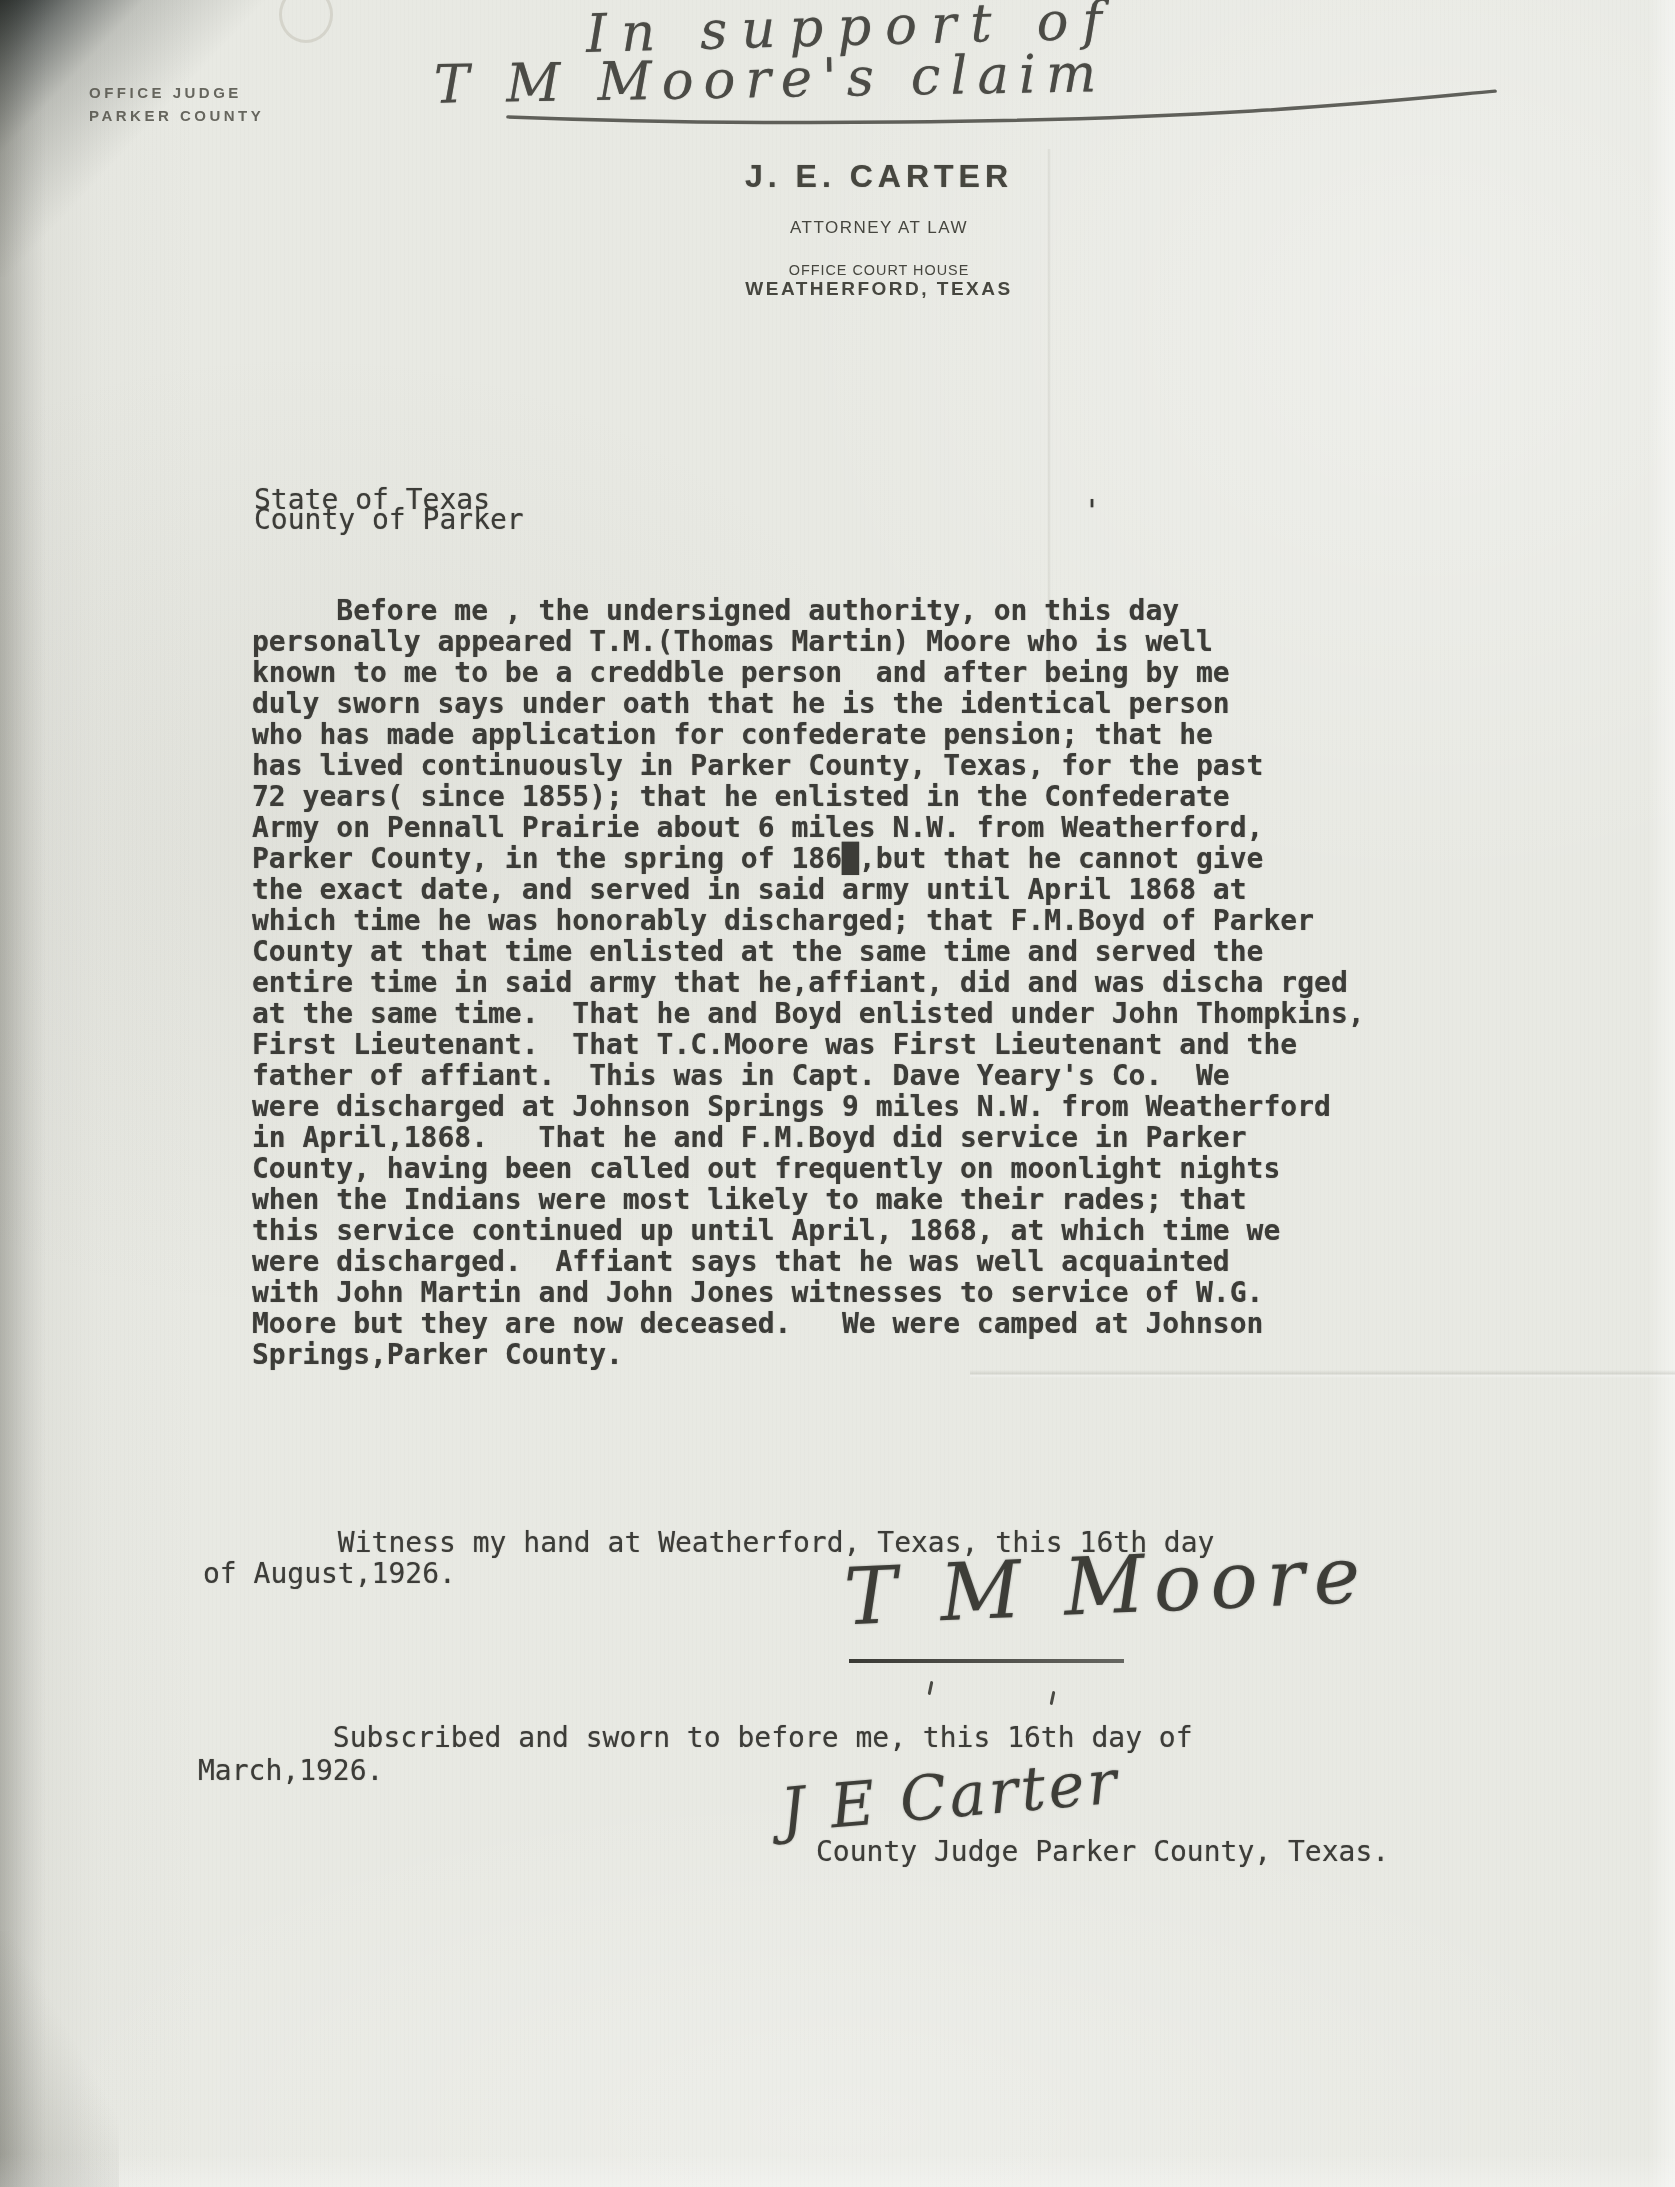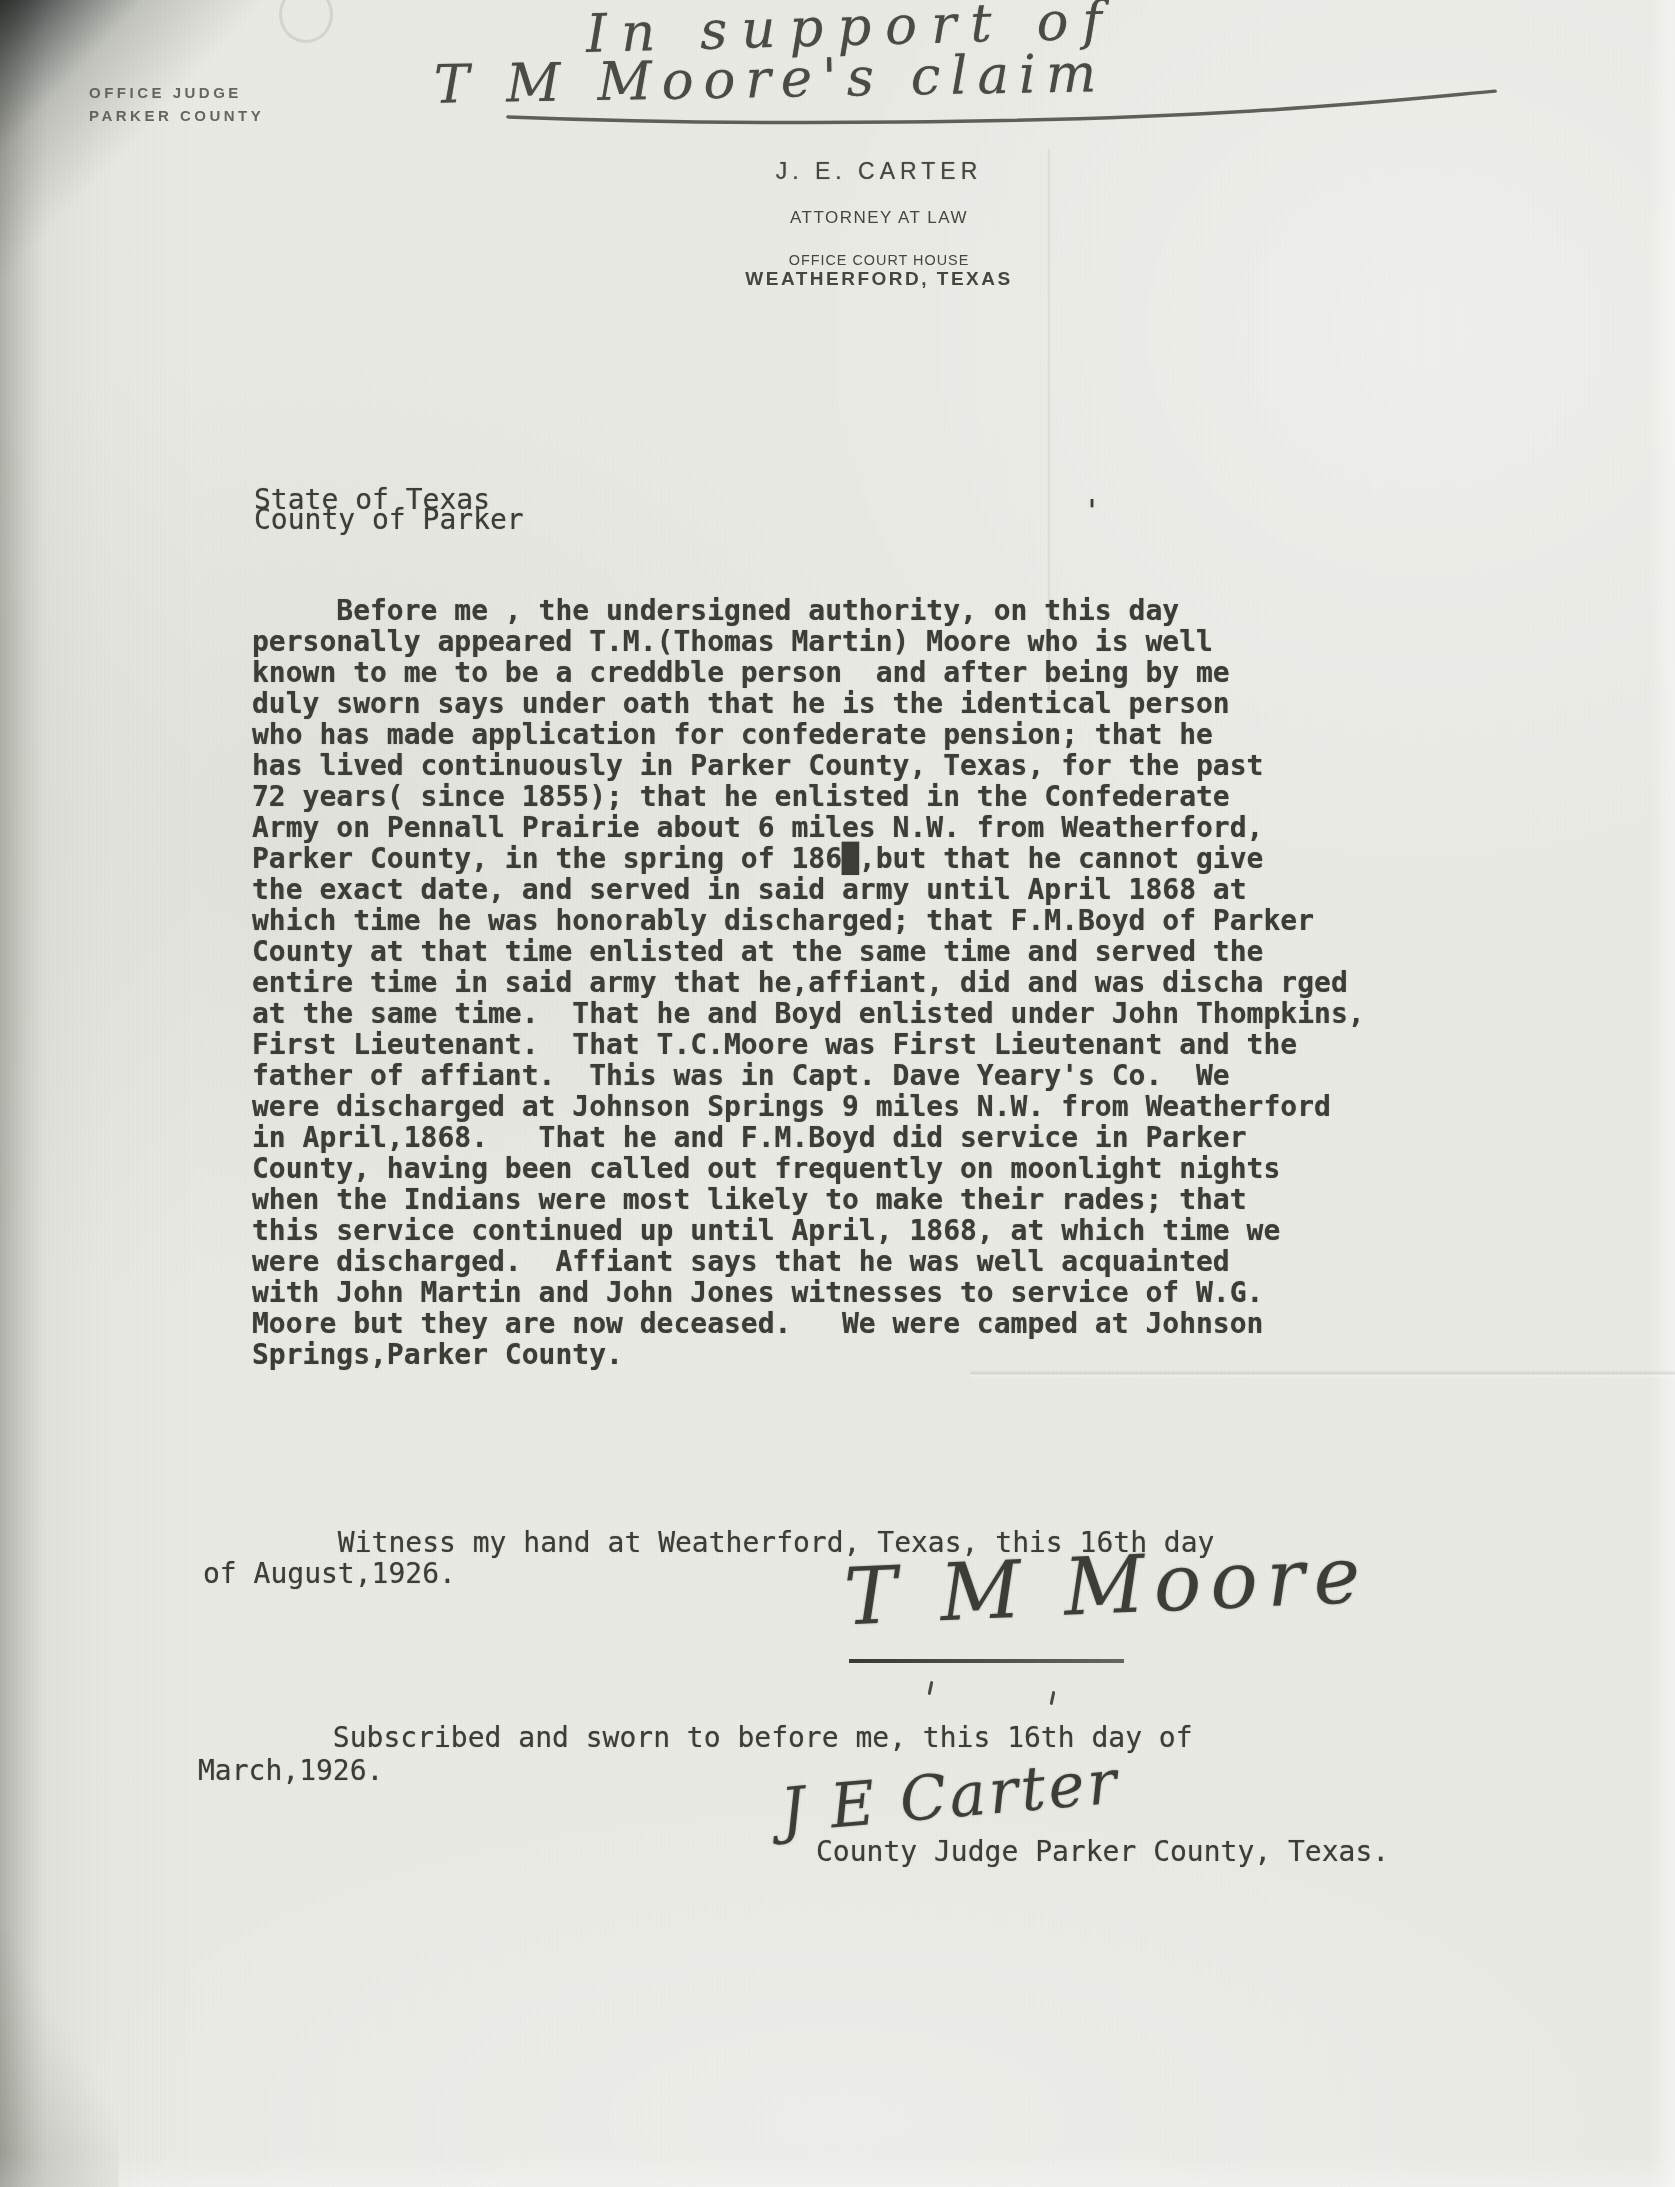--- a/index.html
+++ b/index.html
@@ -81,21 +81,21 @@
   .stamp{
     position:absolute;left:89px;top:81px;
     font-size:15px;font-weight:bold;letter-spacing:3.5px;line-height:23px;
     color:var(--stamp);opacity:.9;
   }
   
   .letterhead{
     position:absolute;left:582px;top:158px;width:594px;
     text-align:center;color:#46463f;
   }
-  .lh-name{font-size:23px;font-weight:normal;letter-spacing:5px;text-shadow:0 0 1px rgba(70,70,63,0.6);}
+  .lh-name{font-size:32px;font-weight:bold;letter-spacing:5px;text-shadow:0 0 1px rgba(70,70,63,0.6);}
   .lh-title{font-size:17px;letter-spacing:1.5px;margin-top:23px;}
   .lh-office{font-size:14.4px;letter-spacing:1px;margin-top:24px;}
   .lh-city{font-size:19px;font-weight:bold;letter-spacing:2.5px;}
   
   .typed{
     position:absolute;margin:0;
     font-family:"DejaVu Sans Mono","Liberation Mono",monospace;
     font-size:28px;line-height:31px;
     color:var(--ink_typed);
     text-shadow:0 0 1px rgba(60,60,54,0.55);

